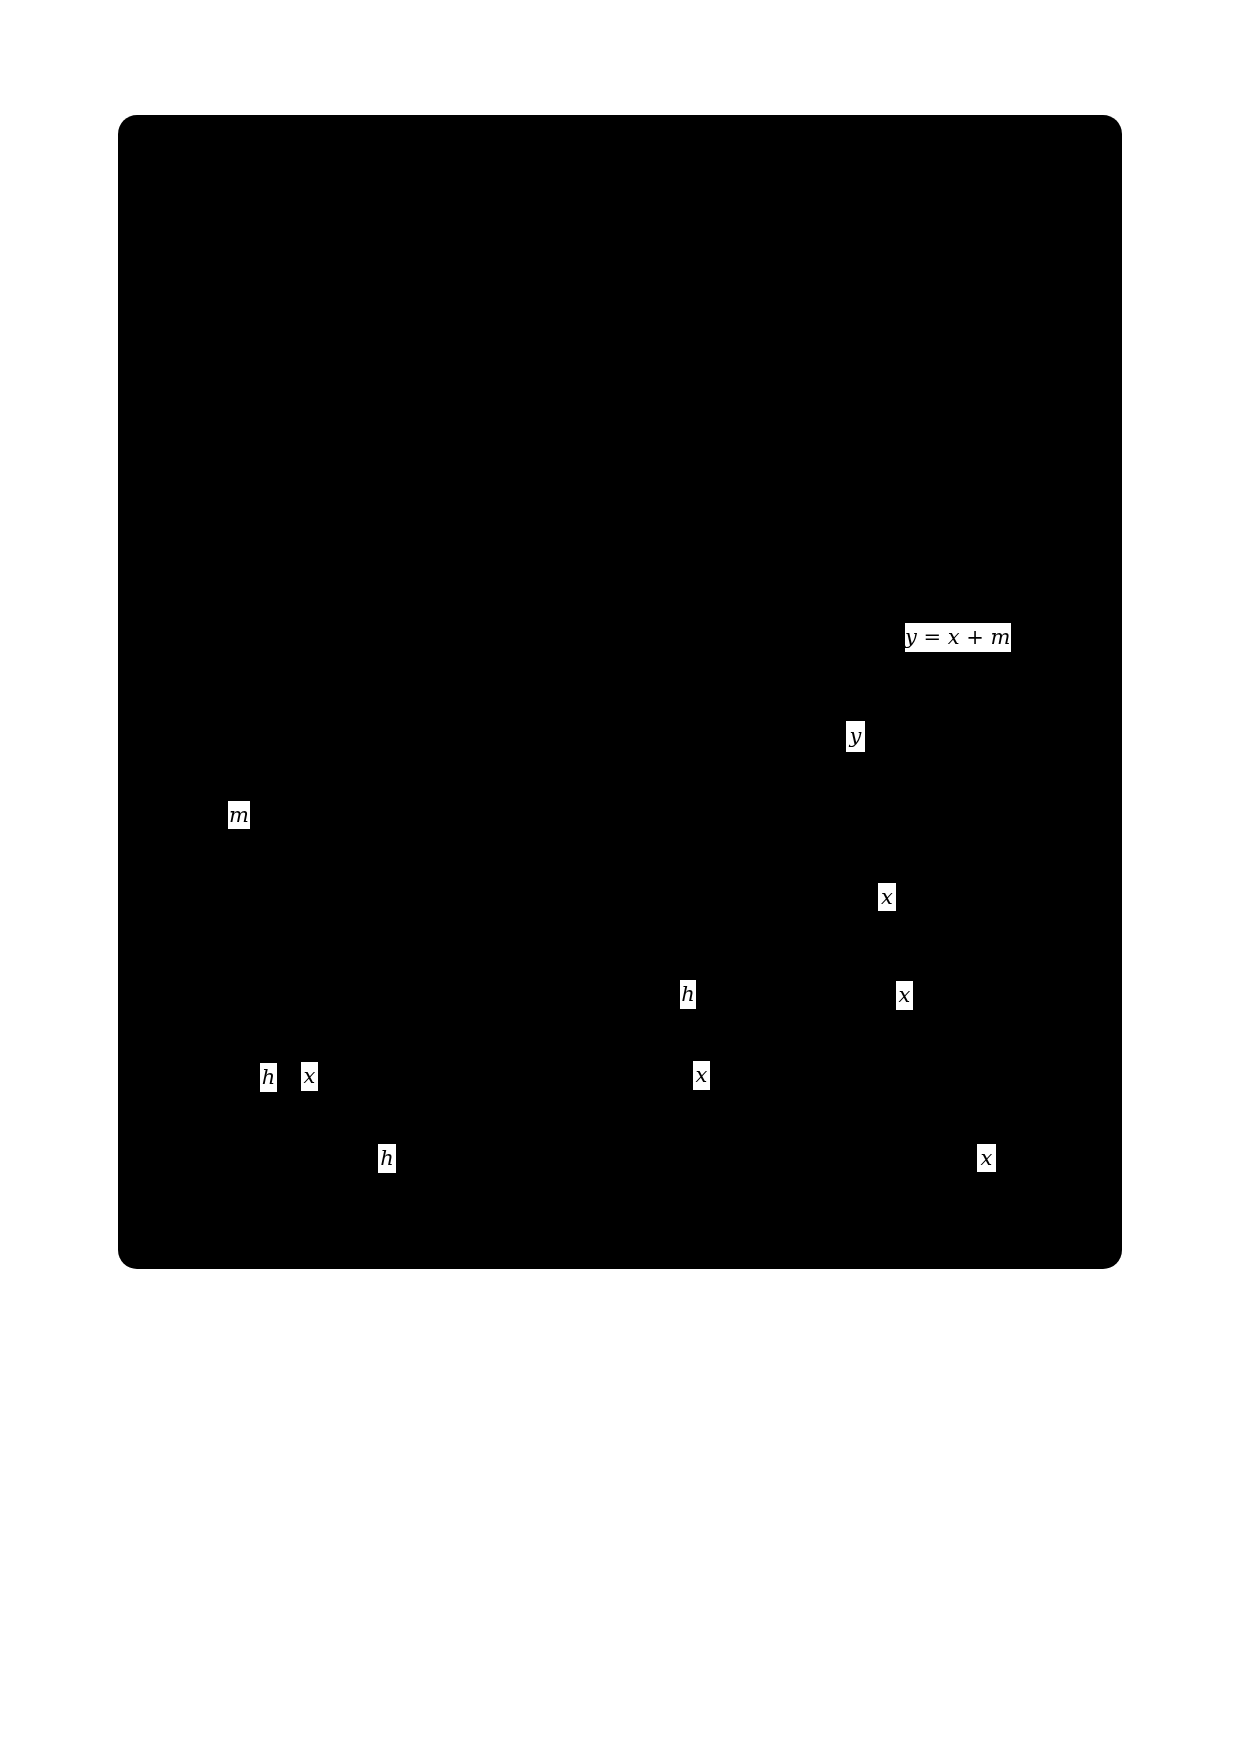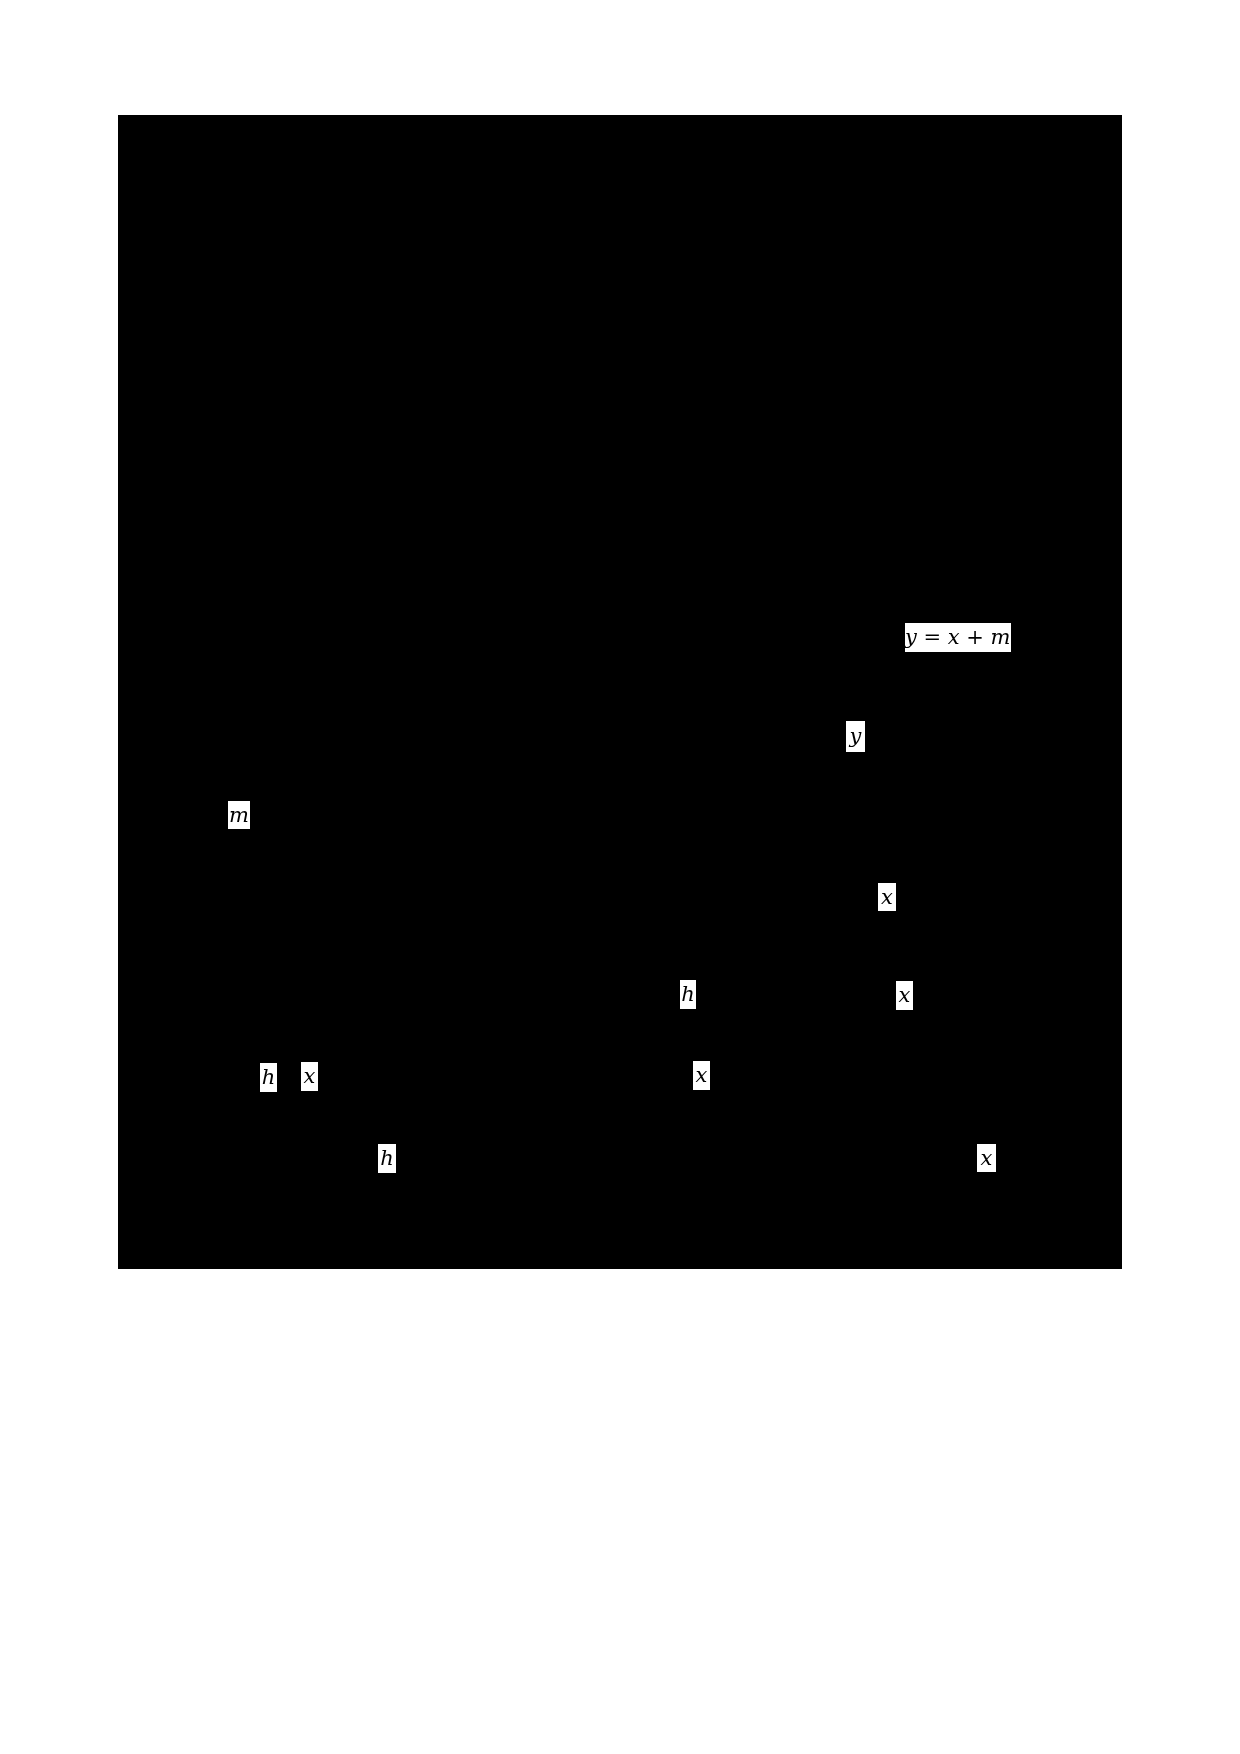--- a/index.html
+++ b/index.html
@@ -14,20 +14,21 @@
     overflow: hidden;
     font-family: "DejaVu Serif", serif;
   }
   .figure-black-region {
     position: absolute;
     left: 118px;
     top: 115px;
     width: 1004px;
     height: 1154px;
     background: #000000;
+    border-radius: 19px;
   }
   .math-label {
     position: absolute;
     background: #ffffff;
     color: #000000;
     display: flex;
     align-items: center;
     justify-content: center;
     font-family: "DejaVu Serif", serif;
     font-style: italic;

